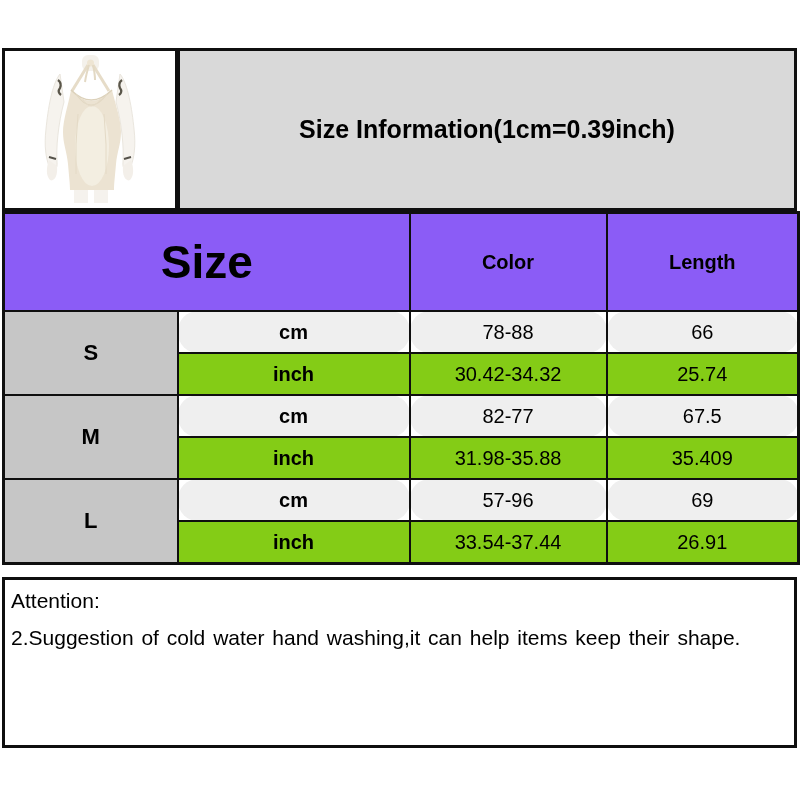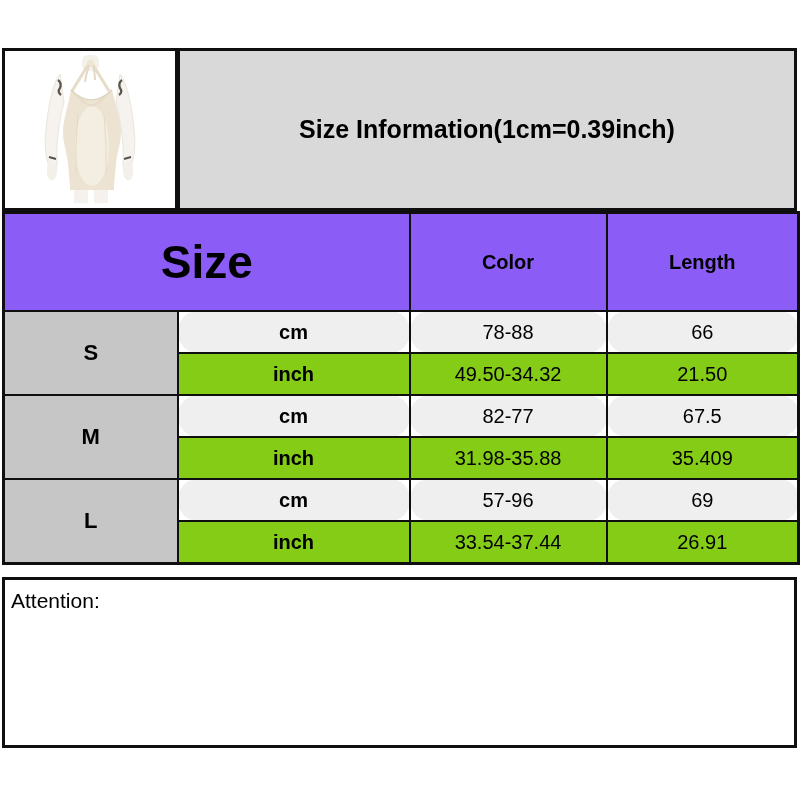--- a/index.html
+++ b/index.html
@@ -170,22 +170,22 @@
     </tr>
 
     <tr class="cm-row">
       <td class="size-cell" rowspan="2">S</td>
       <td class="data-cell unit-cell">cm</td>
       <td class="data-cell val-cell">78-88</td>
       <td class="data-cell val-cell">66</td>
     </tr>
     <tr class="inch-row">
       <td class="data-cell unit-cell">inch</td>
-      <td class="data-cell val-cell">49.50-34.32</td>
-      <td class="data-cell val-cell">21.50</td>
+      <td class="data-cell val-cell">30.42-34.32</td>
+      <td class="data-cell val-cell">25.74</td>
     </tr>
 
     <tr class="cm-row">
       <td class="size-cell" rowspan="2">M</td>
       <td class="data-cell unit-cell">cm</td>
       <td class="data-cell val-cell">82-77</td>
       <td class="data-cell val-cell">67.5</td>
     </tr>
     <tr class="inch-row">
       <td class="data-cell unit-cell">inch</td>
@@ -202,15 +202,16 @@
     <tr class="inch-row">
       <td class="data-cell unit-cell">inch</td>
       <td class="data-cell val-cell">33.54-37.44</td>
       <td class="data-cell val-cell">26.91</td>
     </tr>
   </tbody>
     </table>
 
   <div class="attention">
     <div class="attention-heading">Attention:</div>
+    <div class="note note-2">2.Suggestion of cold water hand washing,it can help items keep their shape.</div>
   </div>
 
 </div>
 
 </body></html>

